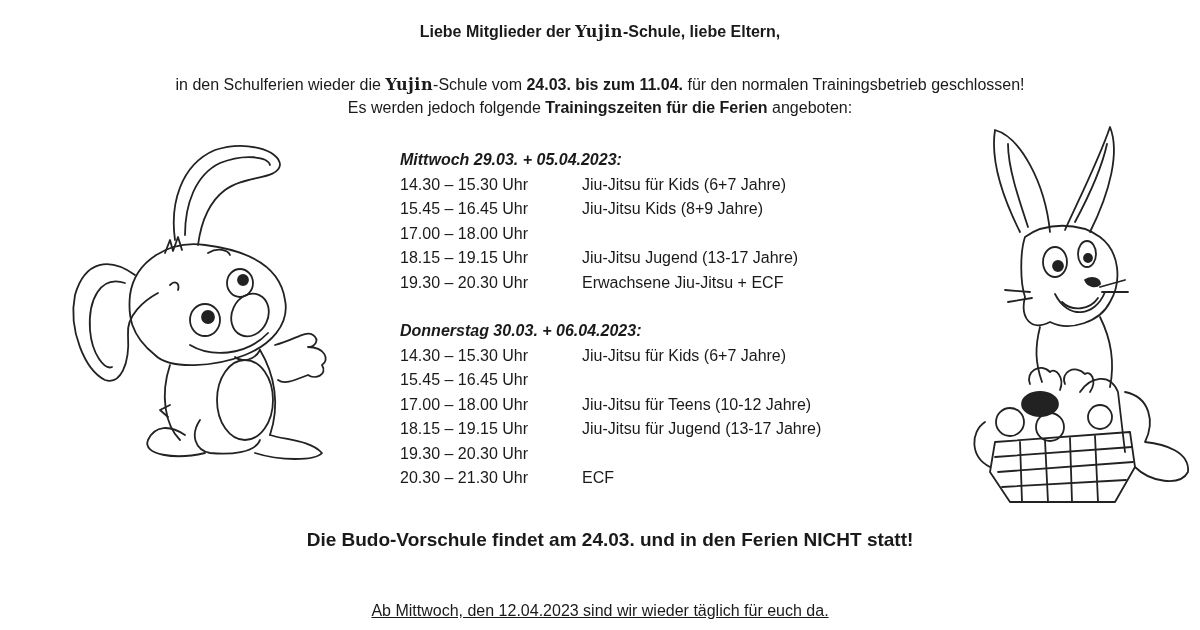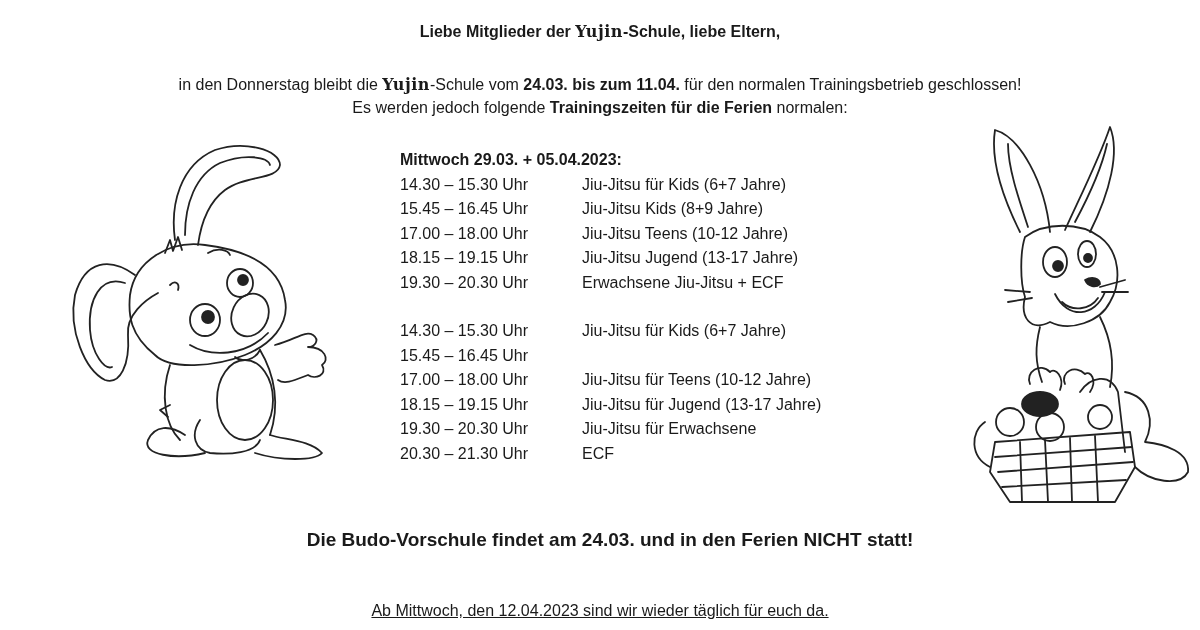--- a/index.html
+++ b/index.html
@@ -7,85 +7,84 @@
          font-family: "Liberation Sans", "DejaVu Sans", sans-serif; color: #1a1a1a; }
   .center { position: absolute; left: 0; width: 1200px; text-align: center; }
   .greeting { top: 22px; font-size: 16px; font-weight: bold; }
   .intro1 { top: 75px; font-size: 16px; }
   .intro2 { top: 99px; font-size: 16px; }
   .brand { font-family: "DejaVu Serif", "Liberation Serif", serif; font-weight: bold; letter-spacing: 0.5px; }
   b { font-weight: bold; }
   .sched { position: absolute; left: 400px; font-size: 16px; line-height: 24.5px; }
   .sched.s1 { top: 148px; }
   .sched.s2 { top: 319px; }
-  .day { font-weight: bold; }
+  .day { font-weight: bold; font-style: italic; }
   .row { display: flex; white-space: nowrap; gap: 20px; }
   .row .time { width: 162px; }
   .notice { top: 529px; font-size: 19px; font-weight: bold; margin-left: 10px; }
   .footer { top: 602px; font-size: 16px; text-decoration: underline; }
   .bunny { position: absolute; }
   .bunny svg { display: block; }
 </style>
 </head>
 <body>
 
 <div class="center greeting">
   <span>Liebe Mitglieder der </span><span class="brand">Yujin</span><span>-Schule, liebe Eltern,</span>
 </div>
 
 <div class="center intro1">
-  <span>in den Donnerstag bleibt die </span><span class="brand">Yujin</span><span>-Schule vom </span><b>24.03. bis zum 11.04.</b><span> für den normalen Trainingsbetrieb geschlossen!</span>
+  <span>in den Schulferien wieder die </span><span class="brand">Yujin</span><span>-Schule vom </span><b>24.03. bis zum 11.04.</b><span> für den normalen Trainingsbetrieb geschlossen!</span>
 </div>
 <div class="center intro2">
-  <span>Es werden jedoch folgende </span><b>Trainingszeiten für die Ferien</b><span> normalen:</span>
+  <span>Es werden jedoch folgende </span><b>Trainingszeiten für die Ferien</b><span> angeboten:</span>
 </div>
 
 <div class="sched s1">
   <div class="day">Mittwoch 29.03. + 05.04.2023:</div>
   <div class="row">
       <span class="time">14.30 – 15.30 Uhr</span>
       <span>Jiu-Jitsu für Kids (6+7 Jahre)</span>
     </div>
   <div class="row">
       <span class="time">15.45 – 16.45 Uhr</span>
       <span>Jiu-Jitsu Kids (8+9 Jahre)</span>
     </div>
   <div class="row">
       <span class="time">17.00 – 18.00 Uhr</span>
-      <span>Jiu-Jitsu Teens (10-12 Jahre)</span>
     </div>
   <div class="row">
       <span class="time">18.15 – 19.15 Uhr</span>
       <span>Jiu-Jitsu Jugend (13-17 Jahre)</span>
     </div>
   <div class="row">
       <span class="time">19.30 – 20.30 Uhr</span>
       <span>Erwachsene Jiu-Jitsu + ECF</span>
     </div>
 </div>
 
 <div class="sched s2">
+  <div class="day">Donnerstag 30.03. + 06.04.2023:</div>
   <div class="row">
       <span class="time">14.30 – 15.30 Uhr</span>
       <span>Jiu-Jitsu für Kids (6+7 Jahre)</span>
     </div>
   <div class="row">
       <span class="time">15.45 – 16.45 Uhr</span>
     </div>
   <div class="row">
       <span class="time">17.00 – 18.00 Uhr</span>
       <span>Jiu-Jitsu für Teens (10-12 Jahre)</span>
     </div>
   <div class="row">
       <span class="time">18.15 – 19.15 Uhr</span>
       <span>Jiu-Jitsu für Jugend (13-17 Jahre)</span>
     </div>
   <div class="row">
       <span class="time">19.30 – 20.30 Uhr</span>
-      <span>Jiu-Jitsu für Erwachsene</span>
     </div>
   <div class="row">
       <span class="time">20.30 – 21.30 Uhr</span>
       <span>ECF</span>
     </div>
 </div>
 
 <div class="center notice">Die Budo-Vorschule findet am 24.03. und in den Ferien NICHT statt!</div>
 <div class="center footer">Ab Mittwoch, den 12.04.2023 sind wir wieder täglich für euch da.</div>
 

